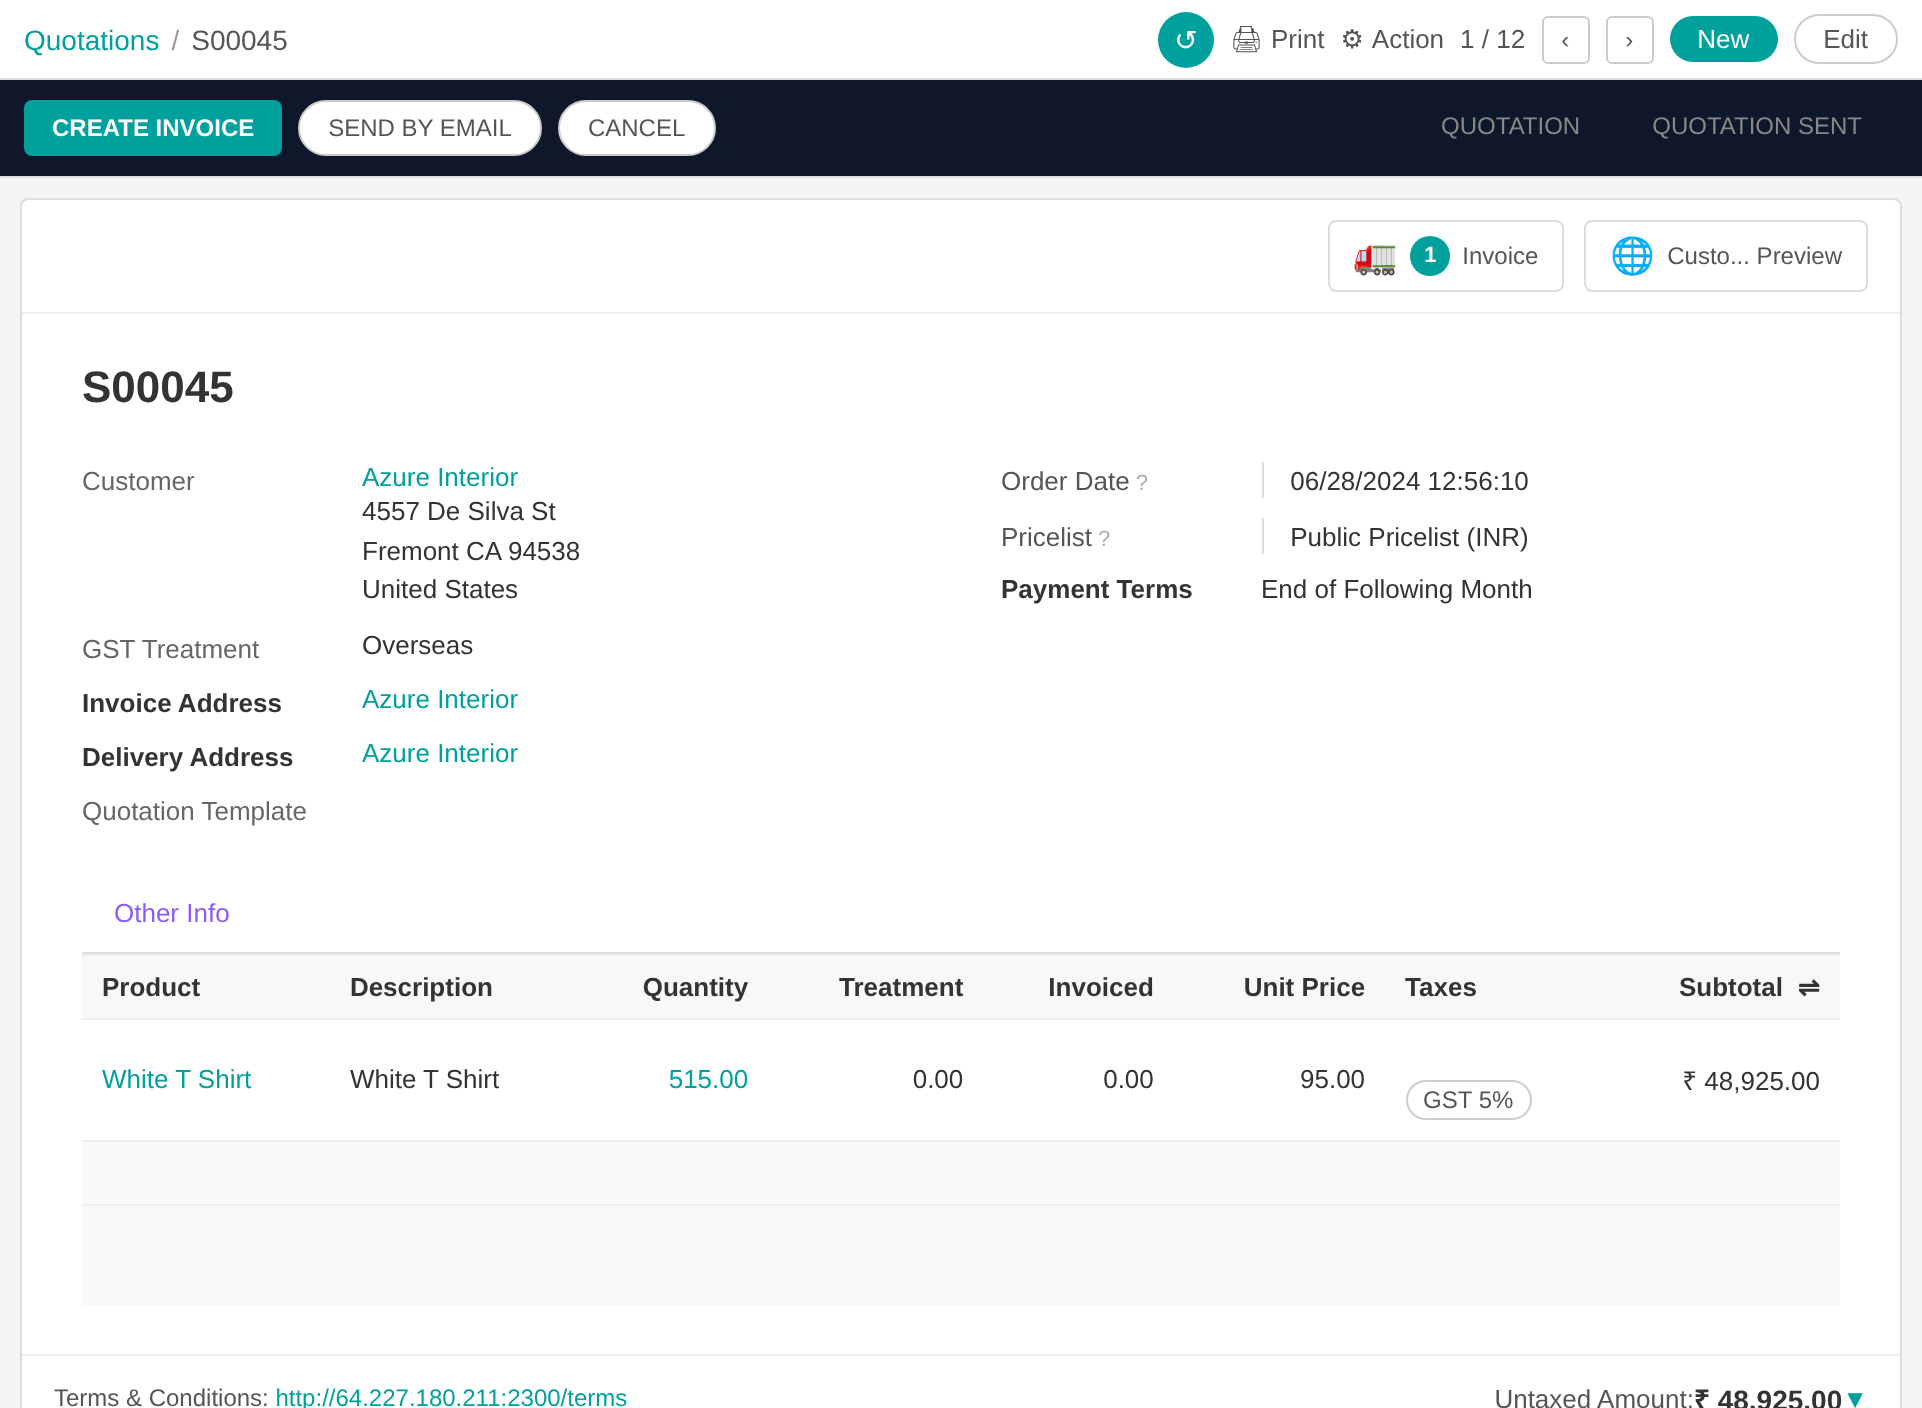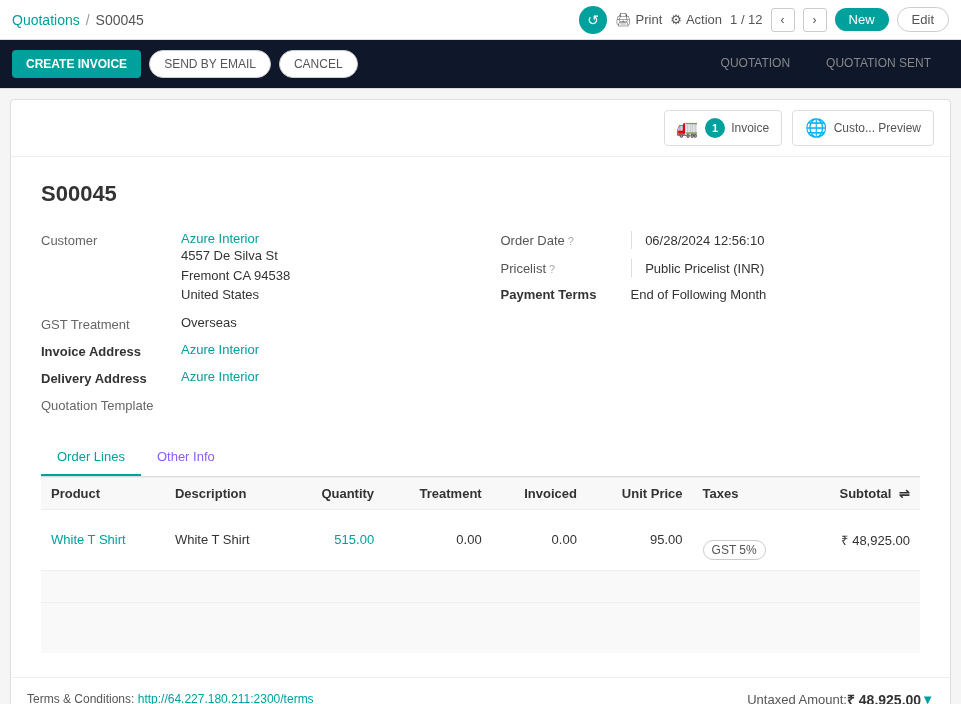--- a/index.html
+++ b/index.html
@@ -195,21 +195,20 @@
             <span class="right-field-value">Public Pricelist (INR)</span>
           </div>
           <div class="right-field-row">
             <span class="right-field-label bold">Payment Terms</span>
             <span class="right-field-value" style="margin-left: 10px;">End of Following Month</span>
           </div>
         </div>
       </div>
 
       <div class="tabs">
-        <div class="tab active">Order Lines</div>
         <div class="tab">Other Info</div>
       </div>
 
       <div class="table-container">
         <table>
           <thead>
             <tr>
               <th>Product</th>
               <th>Description</th>
               <th class="right">Quantity</th>

